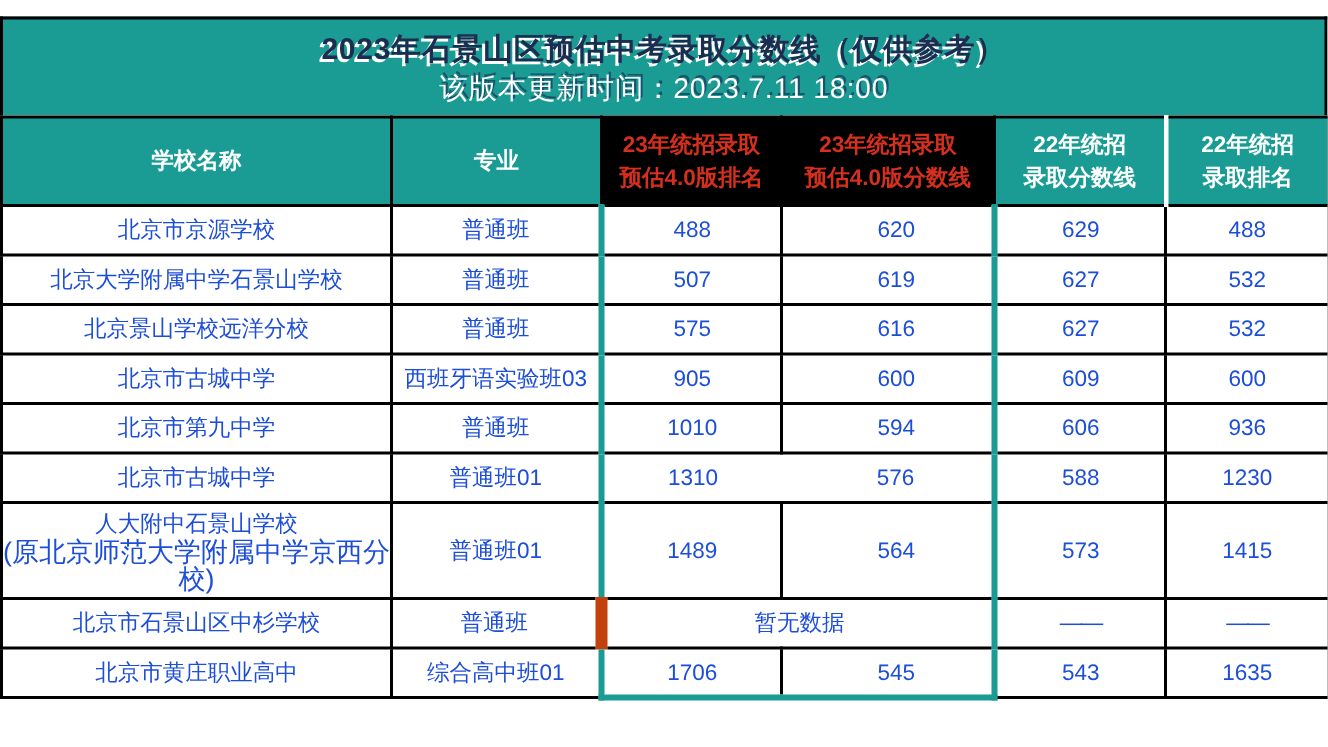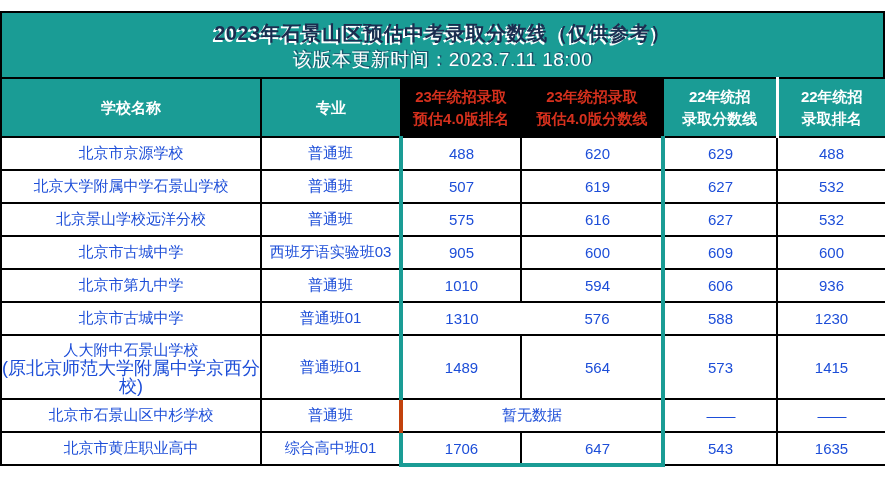--- a/index.html
+++ b/index.html
@@ -80,21 +80,21 @@
     color: #1d4ed8;
   }
   td.c1 { font-size: 15px; }
   .school-sub { font-size: 18px; line-height: 18px; }
   .school-main { line-height: 19px; }
   tr.tall td { height: 64px; }
 
   
   td.c3 { border-left: 4px solid #1A9C95; }
   td.c4 { border-right: 4px solid #1A9C95; padding-left: 12px; }
-  td.merged { border-left: 4px solid #c2410c; border-right: 4px solid #1A9C95; }
+  td.merged { border-left: 8px solid #c2410c; border-right: 4px solid #1A9C95; }
   tr.last td.c3, tr.last td.c4 { border-bottom: 4px solid #1A9C95; }
 
   
   td.nodiv { border-right-style: hidden; }
 
   td.dash { letter-spacing: -1px; }
 </style>
 </head>
 <body>
 
@@ -200,19 +200,19 @@
         <td class="c1">北京市石景山区中杉学校</td>
         <td class="c2">普通班</td>
         <td class="merged" colspan="2">暂无数据</td>
         <td class="c5 dash">——</td>
         <td class="c6 dash">——</td>
       </tr>
       <tr class="last">
         <td class="c1">北京市黄庄职业高中</td>
         <td class="c2">综合高中班01</td>
         <td class="c3">1706</td>
-        <td class="c4">647</td>
+        <td class="c4">545</td>
         <td class="c5">543</td>
         <td class="c6">1635</td>
       </tr>
     </tbody>
   </table>
 </div>
 
 </body></html>

